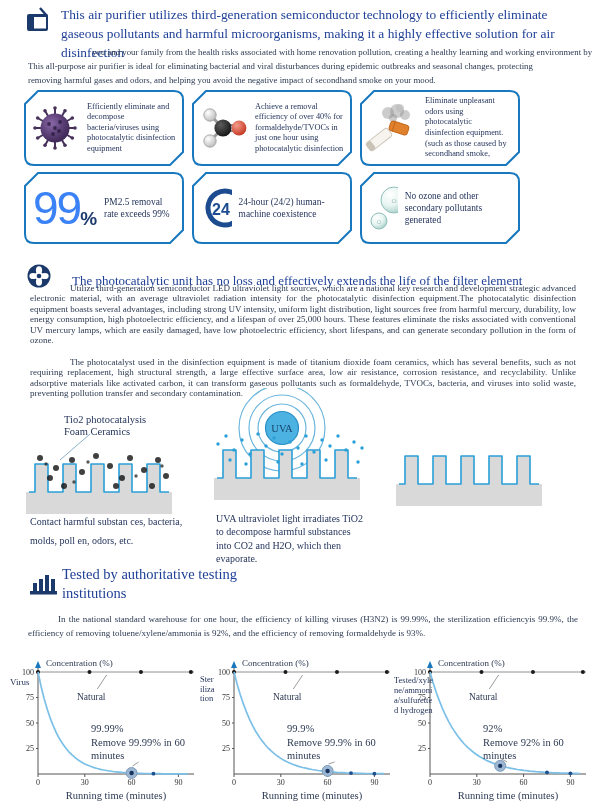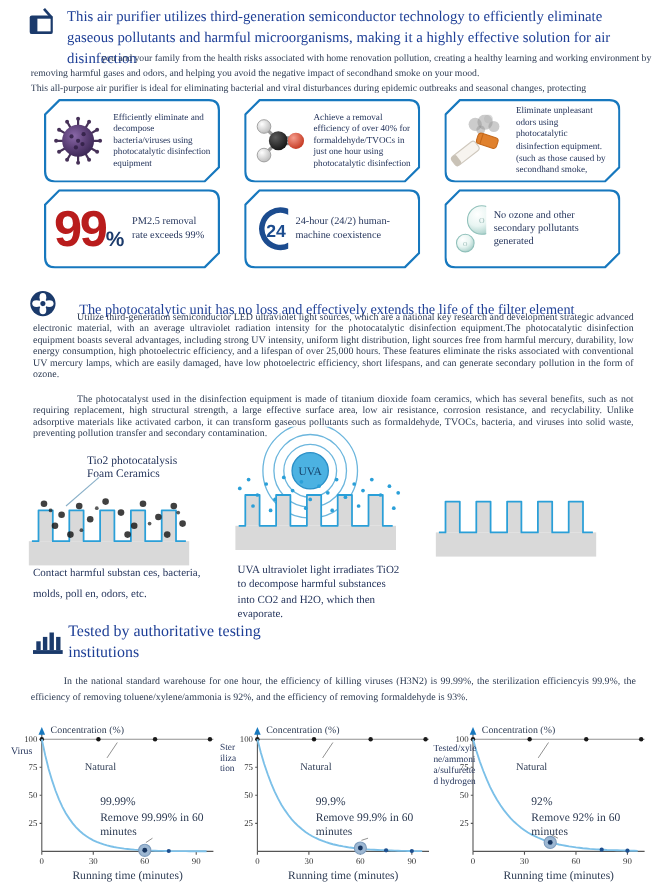--- a/index.html
+++ b/index.html
@@ -5,39 +5,39 @@
   *{box-sizing:border-box;margin:0;padding:0}
   html,body{background:#fff}
   #canvas{position:relative;width:600px;height:806px;background:#fff;overflow:hidden;
           font-family:"Liberation Serif",serif;color:#2c3a52}
   .hdr{position:absolute;left:26px;top:5px;width:566px;display:flex;gap:9px;align-items:flex-start}
   .hdr-icon{flex:0 0 auto;margin-top:2px}
   .page-title{font-size:13.4px;line-height:19px;color:#1e3f96}
   .intro{position:absolute;left:28px;top:47px;width:566px;font-size:8.8px;color:#2c3a52}
   .il{height:14px;white-space:nowrap;overflow:hidden}
   .i1{margin-left:64px}
-  .cards{position:absolute;left:40px;width:552px;display:flex;gap:22px}
+  .cards{position:absolute;left:24px;width:552px;display:flex;gap:8px}
   .row-features{top:90px}
   .row-stats{top:172px}
   .card{position:relative;width:160px}
   .cutbg{position:absolute;left:0;top:0;z-index:0}
   .cutcard>*:not(.cutbg){position:relative;z-index:1}
   .feature{height:76px;display:flex;align-items:center;padding:5px 8px 5px 4px;gap:5px}
   .fc-icon{flex:0 0 54px;display:flex;justify-content:center;align-items:center}
   .fc-text{font-size:8.3px;line-height:10.6px;color:#25355c}
   .stat{height:72px;display:flex;align-items:center;padding:6px 9px;gap:7px}
   .st-text{font-size:9.4px;line-height:12px;color:#25355c}
   .bignum-wrap{flex:0 0 64px;display:flex;align-items:flex-end}
-  .bignum{font-family:"Liberation Sans",sans-serif;font-size:46px;font-weight:700;color:#b91c1c;line-height:38px;letter-spacing:-2px}
+  .bignum{font-family:"Liberation Sans",sans-serif;font-size:46px;font-weight:400;color:#3b82f6;line-height:38px;letter-spacing:-2px}
   .pct{font-family:"Liberation Sans",sans-serif;font-size:19px;font-weight:700;color:#1b3a6b;line-height:16px}
   .sec2hdr{position:absolute;left:26px;top:263px;width:570px;display:flex;gap:20px;align-items:flex-end}
   .sec-title{font-size:13px;color:#1e3f96;white-space:nowrap}
   .para{position:absolute;left:30px;width:546px;font-size:9px;line-height:10.4px;text-align:justify;text-indent:40px;color:#2c3a52}
   .p1{top:283px}.p2{top:357px}
-  .tio2label{position:absolute;left:79px;top:414px;font-size:10.5px;line-height:12px;color:#25355c;z-index:2}
+  .tio2label{position:absolute;left:64px;top:414px;font-size:10.5px;line-height:12px;color:#25355c;z-index:2}
   .diag{position:absolute}
   .d1{left:26px;top:432px}
   .d2{left:208px;top:388px}
   .d3{left:396px;top:452px}
   .caption{position:absolute;top:512px;font-size:10px;color:#25355c}
   .c1{left:30px;width:156px;line-height:19px}
   .c2{left:216px;width:152px;line-height:13.4px}
   .c3{left:400px;width:166px;line-height:13.4px}
   .tested-icon{position:absolute;left:30px;top:570px}
   .tested-title{position:absolute;left:62px;top:565px;width:190px;font-size:14.5px;line-height:19px;color:#1e3f96}
@@ -58,22 +58,22 @@
     <svg class="hdr-icon" width="26" height="26">
       <rect x="1" y="7" width="21" height="17" rx="2" fill="#1b3a6b"></rect>
       <rect x="8" y="10" width="12" height="11.5" fill="#fff"></rect>
       <path d="M14 1 L21 9" stroke="#1b3a6b" stroke-width="2.4" fill="none"></path>
     </svg>
     <div class="page-title">This air purifier utilizes third-generation semiconductor technology to efficiently eliminate gaseous pollutants and harmful microorganisms, making it a highly effective solution for air disinfection</div>
   </div>
 
   <div class="intro">
     <div class="il i1">you and your family from the health risks associated with home renovation pollution, creating a healthy learning and working environment by</div>
+    <div class="il">This all-purpose air purifier is ideal for eliminating bacterial and viral disturbances during epidemic outbreaks and seasonal changes, protecting</div>
     <div class="il">removing harmful gases and odors, and helping you avoid the negative impact of secondhand smoke on your mood.</div>
-    <div class="il">This all-purpose air purifier is ideal for eliminating bacterial and viral disturbances during epidemic outbreaks and seasonal changes, protecting</div>
   </div>
 
   <div class="cards row-features">
     <div class="card cutcard feature">
         <svg width="160" height="76" class="cutbg">
           <path d="M 14 1 H 150 Q 159 1 159 10 V 62 L 146 75 H 10 Q 1 75 1 66 V 14 Z" fill="#fff" stroke="#1778be" stroke-width="2"></path>
         </svg>
       <div class="fc-icon">
           <svg id="icon-virus" width="48" height="48">
             <defs>

